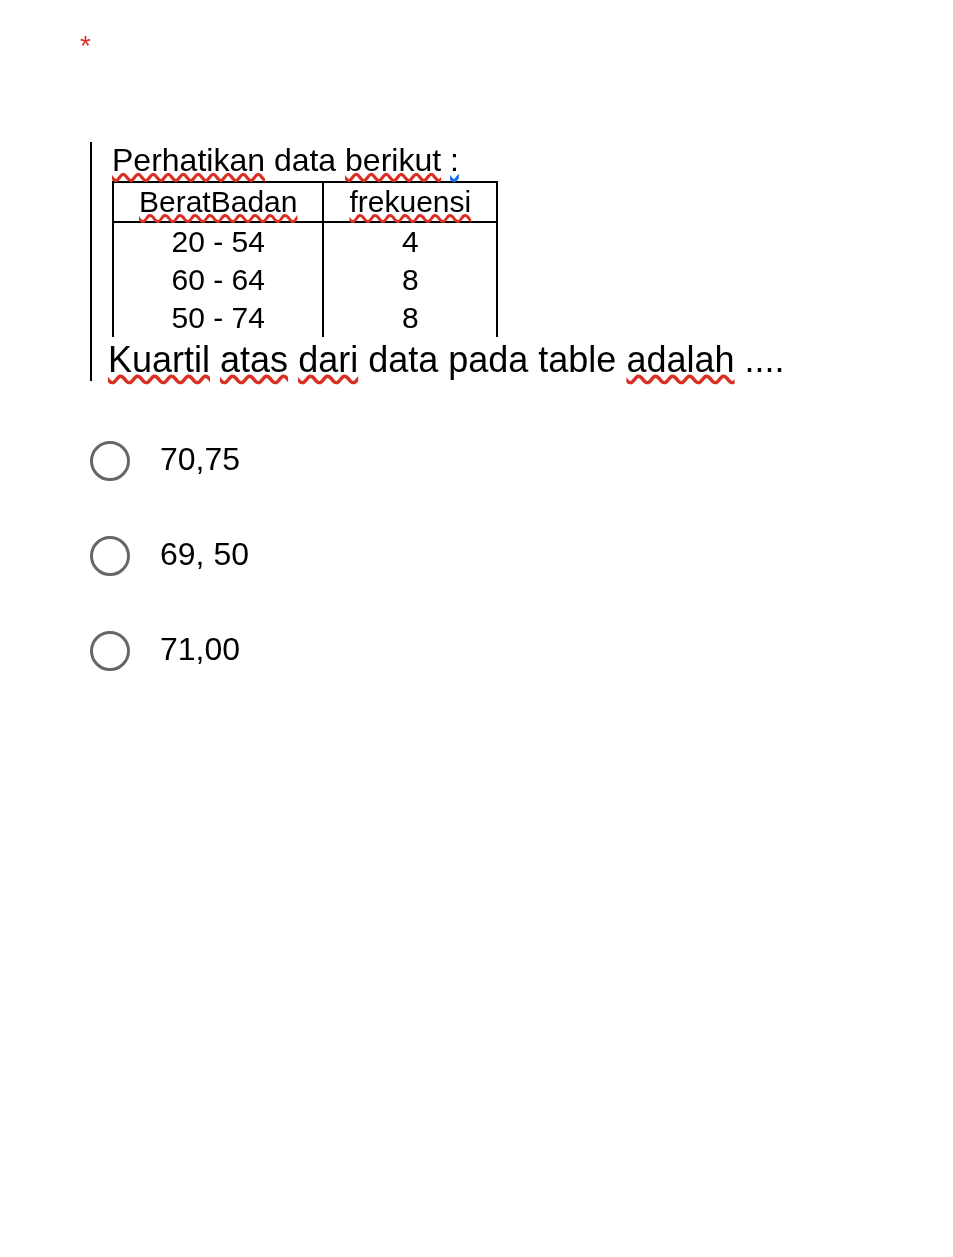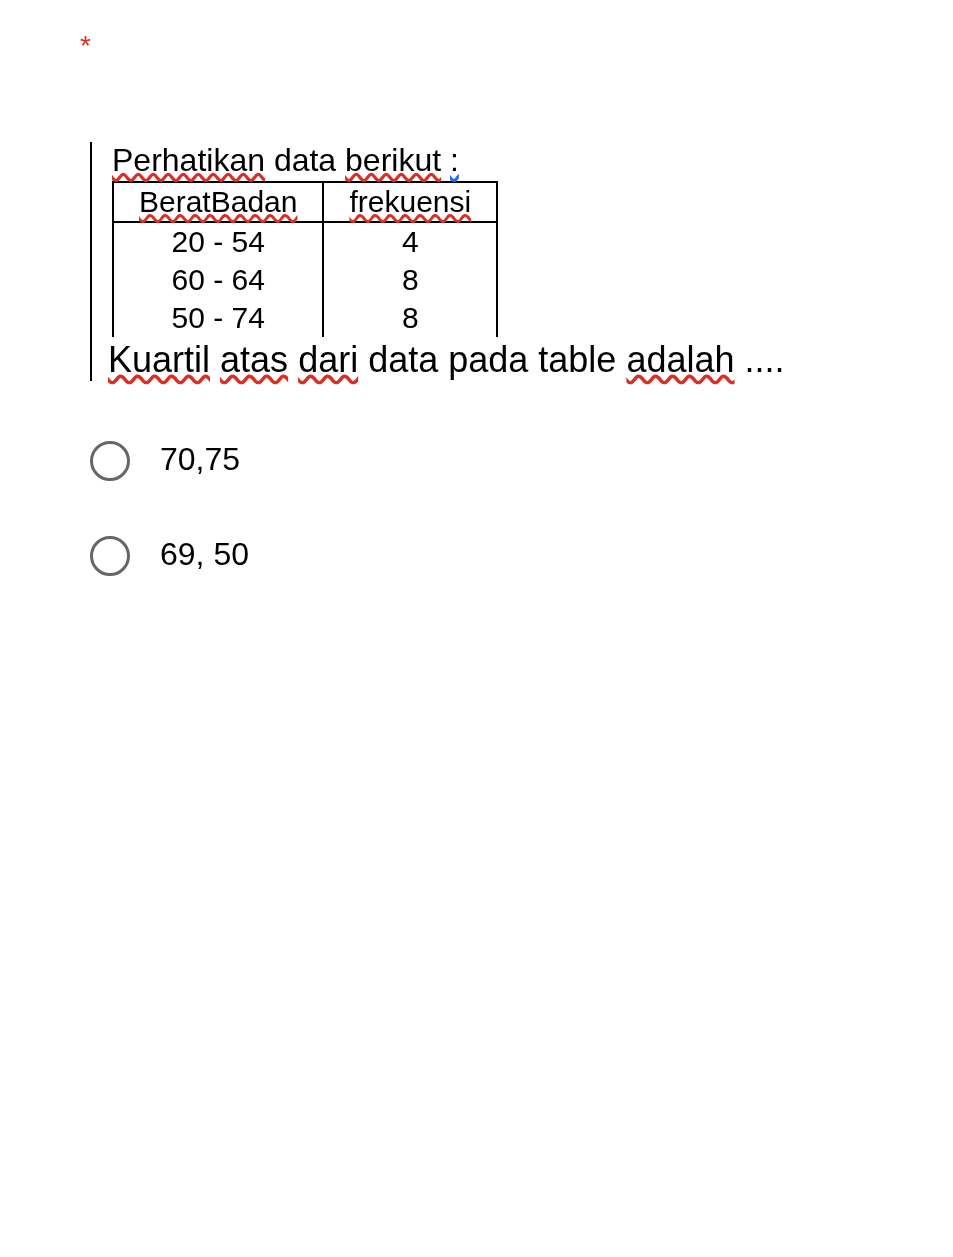--- a/index.html
+++ b/index.html
@@ -136,15 +136,19 @@
 
   <div class="options">
     <div class="option">
       <div class="radio"></div>
       <div class="option-label">70,75</div>
     </div>
     <div class="option">
       <div class="radio"></div>
       <div class="option-label">69, 50</div>
     </div>
+    <div class="option">
+      <div class="radio"></div>
+      <div class="option-label">71,00</div>
+    </div>
   </div>
 
 </div>
 
 </body></html>

